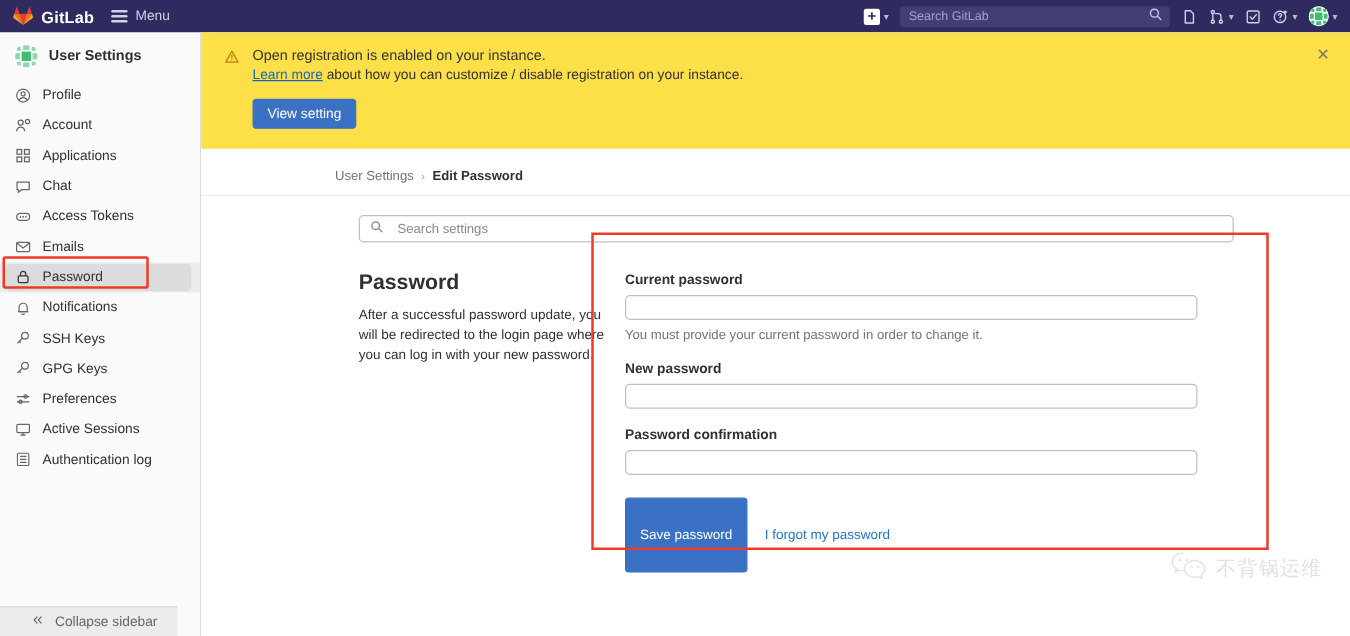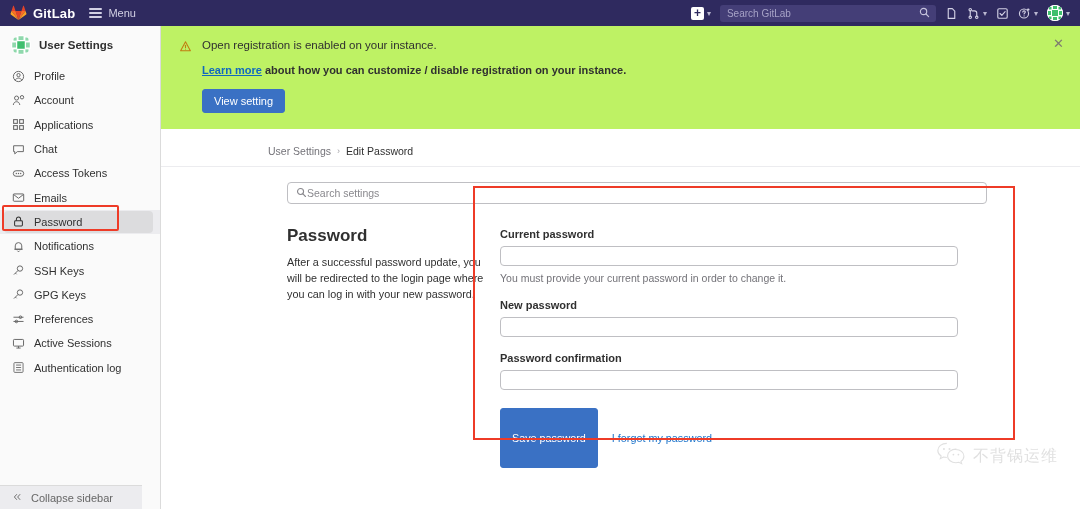--- a/index.html
+++ b/index.html
@@ -87,39 +87,39 @@
   .hl-box-sidebar {
     position: absolute; left: 2px; top: 205px;
     width: 117px; height: 26px;
     border: 2px solid #ee3b27; border-radius: 2px;
     pointer-events: none; z-index: 5;
   }
   .collapse-bar {
     position: absolute; bottom: 0; left: 0; width: 142px; height: 24px;
     background: #ececef; border-top: 1px solid #dbdbdb;
     display: flex; align-items: center; gap: 8px;
-    padding-left: 11px; font-size: 11px; color: #666;
+    padding-left: 24px; font-size: 11px; color: #666;
     overflow: hidden;
   }
 
   
   .main { position: absolute; top: 26px; left: 161px; width: 919px; height: 483px; background: #fff; }
 
   
   .alert {
     position: relative;
-    background: #bef264;
+    background: #fde047;
     padding: 12px 14px 16px 18px;
     min-height: 88px;
   }
   .alert-row { display: flex; gap: 10px; }
   .alert-warn-ico { flex: none; margin-top: 1px; }
   .alert-body { flex: 1; }
   .alert-title { font-size: 11.5px; color: #303030; line-height: 1.3; }
-  .alert-desc { font-size: 11px; color: #303030; margin-top: 10px; line-height: 1.3; font-weight: bold; }
+  .alert-desc { font-size: 11px; color: #303030; line-height: 1.3; }
   .alert-desc a { color: #1068bf; text-decoration: underline; }
   .alert-close {
     position: absolute; top: 11px; right: 16px;
     font-size: 13px; color: #7d7a70; cursor: pointer; line-height: 1;
   }
   .btn-primary {
     display: inline-block;
     background: #3a71c4; color: #fff;
     font-size: 11px; border: 1px solid #3a71c4;
     border-radius: 3px; padding: 5px 11px;
@@ -130,25 +130,25 @@
   .content { padding: 0 20px 0 19px; }
   .breadcrumb {
     display: flex; align-items: center; gap: 6px;
     padding: 16px 0 9px 88px;
     font-size: 10.5px; color: #737278;
     border-bottom: 1px solid #ececef;
     margin: 0 -20px 0 -19px;
     padding-left: 107px;
   }
   .breadcrumb .sep { color: #a4a3a8; font-size: 9px; }
-  .breadcrumb .crumb-cur { color: #303030; font-weight: normal; }
+  .breadcrumb .crumb-cur { color: #303030; font-weight: bold; }
   .settings-search {
     margin: 15px 0 0 107px; width: 700px; height: 22px;
     border: 1px solid #bfbfc3; border-radius: 4px;
-    display: flex; align-items: center; gap: 0;
+    display: flex; align-items: center; gap: 11px;
     padding: 0 8px; background: #fff;
   }
   .settings-search .ph { font-size: 10.5px; color: #89888d; }
 
   .section { display: flex; margin: 22px 0 0 107px; }
   .section-left { width: 213px; padding-right: 14px; }
   .section-left h2 { font-size: 17px; font-weight: bold; color: #303030; margin-bottom: 9px; }
   .section-left p { font-size: 10.8px; color: #303030; line-height: 1.45; }
   .section-right { width: 460px; padding-top: 2px; }
   .form-heading { font-size: 11px; color: #303030; margin-bottom: 12px; }

